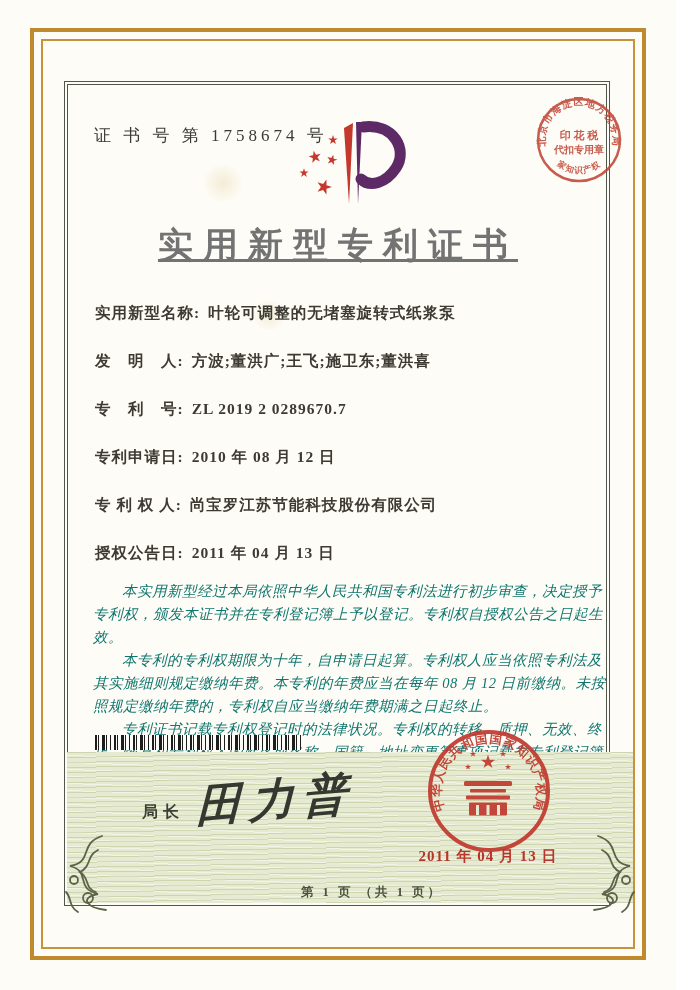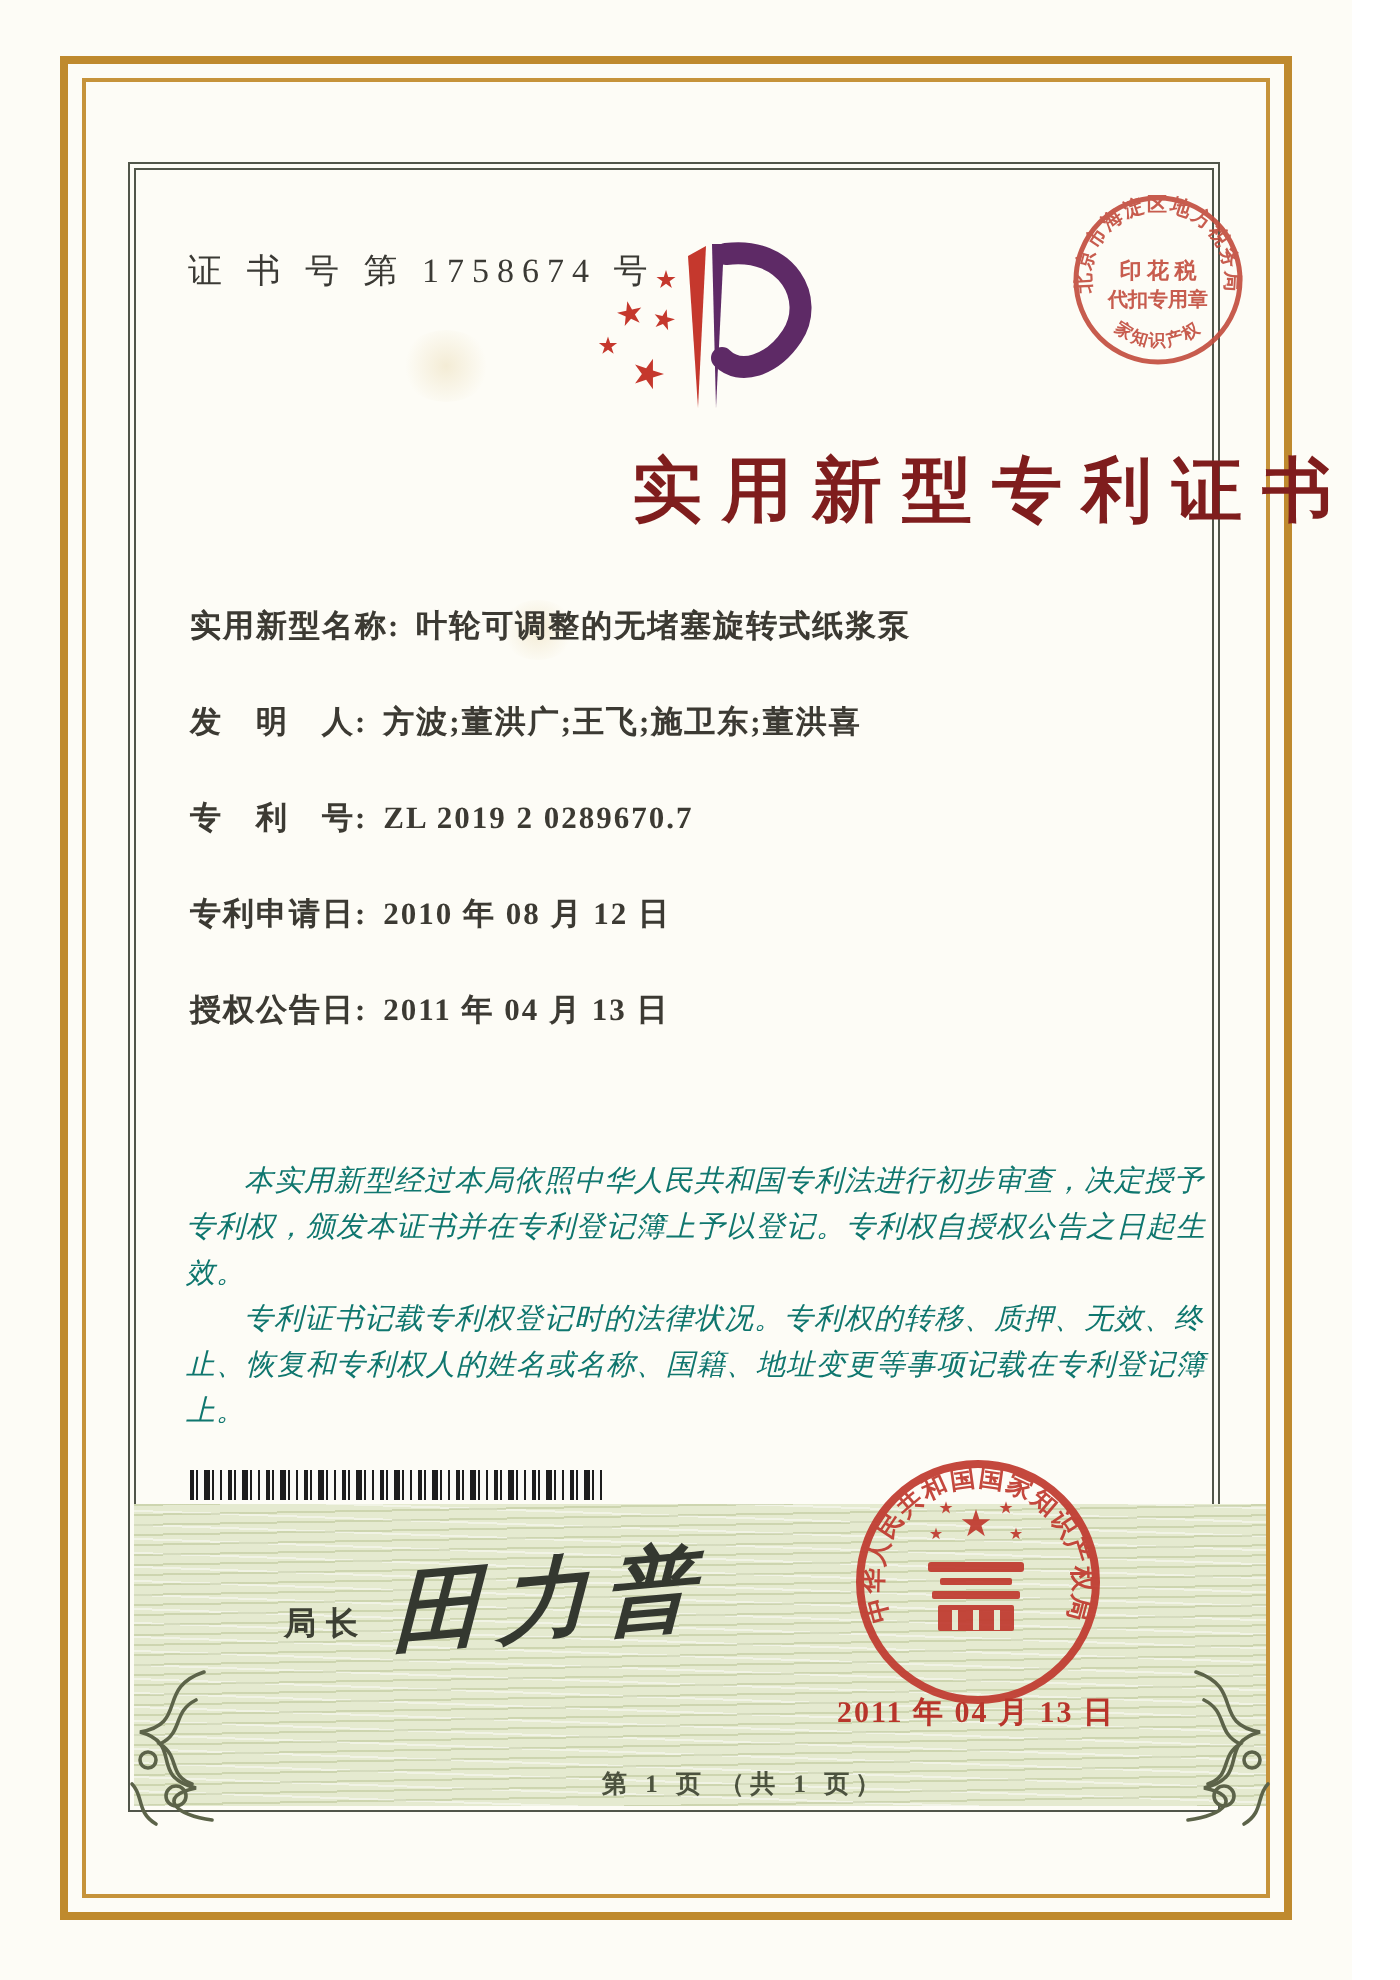--- a/index.html
+++ b/index.html
@@ -9,22 +9,22 @@
   .gold-outer{position:absolute;left:30px;top:28px;right:30px;bottom:30px;border:4px solid #bf8a2e;}
   .gold-inner{position:absolute;left:41px;top:39px;right:41px;bottom:41px;border:2px solid #c6933a;}
   
   .frame-dark{position:absolute;left:64px;top:81px;right:66px;bottom:84px;border:1px solid #51564a;}
   .frame-dark::before{content:"";position:absolute;inset:2px;border:1px solid #51564a;border-bottom-width:3px;}
   
   .stain{position:absolute;border-radius:50%;background:radial-gradient(circle,rgba(216,188,116,0.25),rgba(216,188,116,0) 70%);}
   .cert-no{position:absolute;left:94px;top:124px;font-size:17px;letter-spacing:4px;font-weight:500;color:#3b3a35;}
   .logo{position:absolute;left:278px;top:110px;}
   .tax-stamp{position:absolute;left:532px;top:93px;opacity:.9;}
-  .title{position:absolute;left:0;top:222px;width:100%;text-align:right;font-size:35px;font-weight:700;
-         letter-spacing:10px;color:#7f1d1d;}
+  .title{position:absolute;left:0;top:222px;width:100%;text-align:center;font-size:35px;font-weight:700;
+         letter-spacing:10px;color:#737373;text-decoration:underline;}
   .fields{position:absolute;left:95px;top:303px;width:520px;}
   .field-row{height:48px;font-size:15.5px;font-weight:600;color:#3c3a33;letter-spacing:1px;white-space:nowrap;}
   .field-row .lbl{margin-right:8px;margin-top:23px;}
   .body-text{position:absolute;left:93px;top:580px;width:518px;font-size:14.5px;line-height:23px;
              color:#0f766e;font-style:italic;font-weight:500;}
   .body-text p{margin:0;text-indent:2em;letter-spacing:.5px;}
   
   .band{position:absolute;left:67px;top:752px;width:566px;height:151px;background-color:#e5ead0;
         background-image:
           repeating-linear-gradient(179deg, rgba(150,165,100,0.30) 0 1px, rgba(0,0,0,0) 1px 5px),
@@ -97,26 +97,30 @@
     <div class="field-row">
       <span class="lbl">发　明　人:</span><span>方波;董洪广;王飞;施卫东;董洪喜</span>
     </div>
     <div class="field-row">
       <span class="lbl">专　利　号:</span><span>ZL 2019 2 0289670.7</span>
     </div>
     <div class="field-row">
       <span class="lbl">专利申请日:</span><span>2010 年 08 月 12 日</span>
     </div>
     <div class="field-row">
+      <span class="lbl">专 利 权 人:</span><span>尚宝罗江苏节能科技股份有限公司</span>
+    </div>
+    <div class="field-row">
       <span class="lbl">授权公告日:</span><span>2011 年 04 月 13 日</span>
     </div>
   </div>
 
   <div class="body-text">
     <p>本实用新型经过本局依照中华人民共和国专利法进行初步审查，决定授予专利权，颁发本证书并在专利登记簿上予以登记。专利权自授权公告之日起生效。</p>
+    <p>本专利的专利权期限为十年，自申请日起算。专利权人应当依照专利法及其实施细则规定缴纳年费。本专利的年费应当在每年 08 月 12 日前缴纳。未按照规定缴纳年费的，专利权自应当缴纳年费期满之日起终止。</p>
     <p>专利证书记载专利权登记时的法律状况。专利权的转移、质押、无效、终止、恢复和专利权人的姓名或名称、国籍、地址变更等事项记载在专利登记簿上。</p>
   </div>
 
   <div class="band"></div>
 
   <div class="barcode"></div>
 
   <svg class="ornament" style="left:58px;top:832px;" width="54" height="84" viewBox="0 0 54 84">
     <g fill="none" stroke="#5c6349" stroke-width="1.8" stroke-linecap="round">
       <path d="M44,4 C20,12 36,30 12,34 C34,40 16,56 40,62 C20,66 30,76 48,78"></path>

